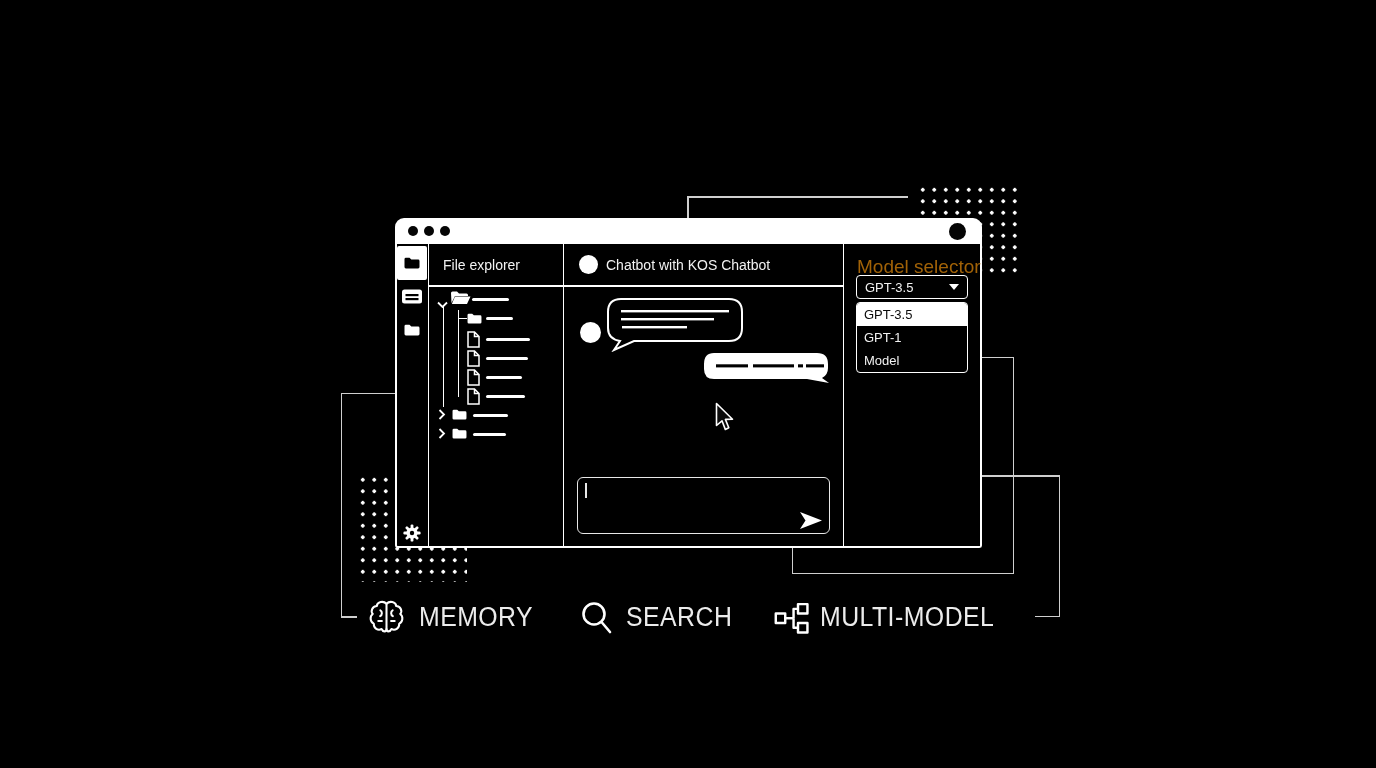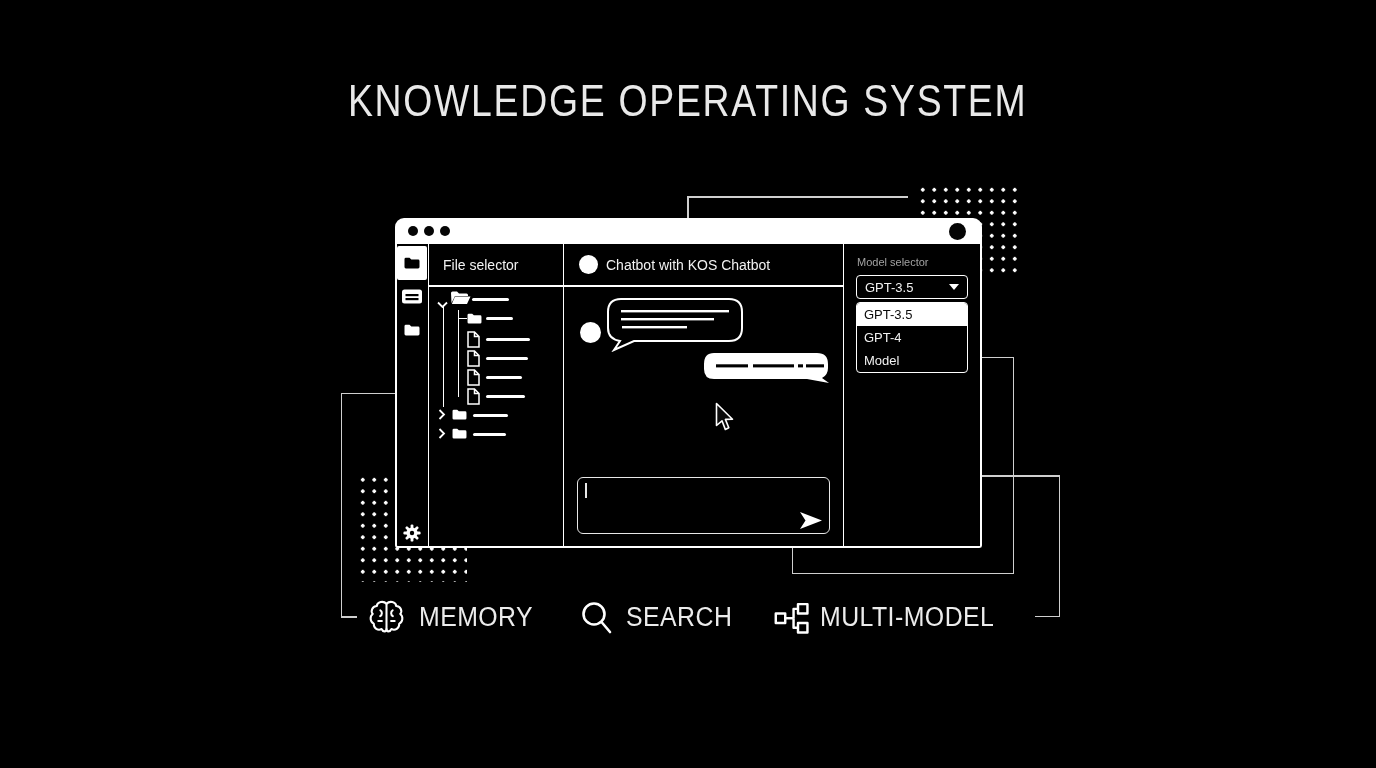--- a/index.html
+++ b/index.html
@@ -18,21 +18,21 @@
   
   .window{left:395px;top:218px;width:587px;height:332px;z-index:2;}
   .titlebar{left:0;top:0;width:587px;height:26px;background:#fff;border-radius:9px 9px 0 0;}
   .tdot{width:10px;height:10px;border-radius:50%;background:#050505;top:8px;}
   .statusdot{width:17px;height:17px;border-radius:50%;background:#050505;top:4.5px;left:554px;}
   .body{left:0;top:26px;width:583px;height:302px;background:#000;border:2px solid #fff;border-top:none;border-radius:0 0 3px 3px;}
   .vline{width:1.6px;background:#fff;}
   .hline{height:1.6px;background:#fff;}
   .tline{height:3px;background:#fff;border-radius:1.5px;}
   .uilabel{font-size:14px;color:#f2f2f2;white-space:nowrap;}
-  .smlabel{font-size:11px;color:#a3a3a3;white-space:nowrap;}
+  .smlabel{font-size:19px;color:#a16207;white-space:nowrap;}
   .tile{left:2px;top:28px;width:30px;height:34px;background:#fff;border-radius:2px;display:flex;align-items:center;justify-content:center;}
   .railicon{display:flex;align-items:center;justify-content:center;}
   .avatar{width:21px;height:21px;border-radius:50%;background:#fff;}
   .ddbtn{left:461px;top:57px;width:112px;height:24px;border:1.6px solid #fff;border-radius:4px;
          display:flex;align-items:center;background:#000;box-sizing:border-box;}
   .ddbtn span{font-size:13px;padding-left:8px;color:#f2f2f2;}
   .caret{margin-left:auto;margin-right:8px;width:0;height:0;border-left:5px solid transparent;
          border-right:5px solid transparent;border-top:6px solid #fff;}
   .ddlist{left:461px;top:84px;width:112px;height:71px;border:1.6px solid #fff;border-radius:4px;
           background:#000;box-sizing:border-box;overflow:hidden;}
@@ -42,23 +42,20 @@
   .icaret{left:190px;top:265px;width:1.6px;height:15px;background:#e8e8e8;}
   
   .feat{z-index:1;}
   .featlabel{font-size:27px;color:#ececec;letter-spacing:.5px;transform:scaleX(.92);transform-origin:left center;white-space:nowrap;}
 </style>
 </head>
 <body>
 
 <div id="stage">
 
-  <div class="abs title-wrap" style="top:76px;">
-    <span class="cond" style="font-size:44px;">KNOWLEDGE OPERATING SYSTEM</span>
-  </div>
 
   <div class="abs dots" style="left:917px;top:184px;width:102px;height:91px;"></div>
   <div class="abs dots" style="left:357px;top:474px;width:110px;height:108px;"></div>
 
   <div class="abs ln" style="left:687px;top:196px;width:1.5px;height:23px;"></div>
   <div class="abs ln" style="left:687px;top:196px;width:221px;height:1.5px;"></div>
 
   <div class="abs frame" style="left:341px;top:393px;width:56px;height:224px;border-left-width:1.5px;border-top-width:1.5px;"></div>
   <div class="abs ln" style="left:341px;top:616px;width:16px;height:1.5px;"></div>
 
@@ -111,32 +108,32 @@
           <circle cx="9" cy="9" r="5.6"></circle>
           <circle cx="9" cy="9" r="2.2" fill="#000"></circle>
         </g>
       </svg>
     </div>
 
     <div class="abs vline" style="left:167.5px;top:26px;height:304px;"></div>
     <div class="abs vline" style="left:447.5px;top:26px;height:304px;"></div>
     <div class="abs hline" style="left:33px;top:67px;width:415px;"></div>
 
-    <div class="abs uilabel" style="left:48px;top:39px;">File selector</div>
+    <div class="abs uilabel" style="left:48px;top:39px;">File explorer</div>
     <div class="abs avatar" style="left:184px;top:37px;width:19px;height:19px;"></div>
     <div class="abs uilabel" style="left:211px;top:39px;">Chatbot with KOS Chatbot</div>
     <div class="abs smlabel" style="left:462px;top:38px;">Model selector</div>
 
     <div class="abs ddbtn">
       <span>GPT-3.5</span>
       <div class="caret"></div>
     </div>
     <div class="abs ddlist">
       <div class="ddrow sel">GPT-3.5</div>
-      <div class="ddrow">GPT-4</div>
+      <div class="ddrow">GPT-1</div>
       <div class="ddrow">Model</div>
     </div>
 
     <div class="abs vline" style="left:48px;top:87px;height:102px;width:1.4px;"></div>
     <div class="abs vline" style="left:62.5px;top:92px;height:87px;width:1.4px;"></div>
     <div class="abs hline" style="left:62.5px;top:99.5px;width:9px;height:1.4px;"></div>
 
     <div class="abs" style="left:42px;top:77px;">
       <svg width="11" height="8" viewBox="0 0 11 8">
           <polyline points="1,1.5 5.5,6 10,1.5" fill="none" stroke="#fff" stroke-width="1.8"></polyline>

